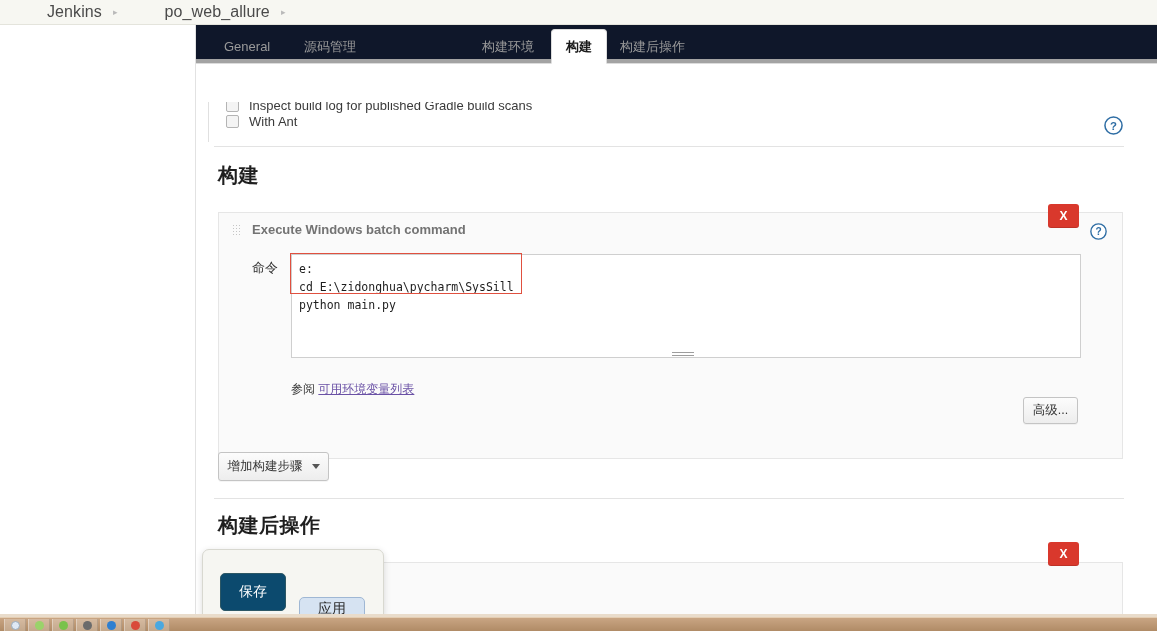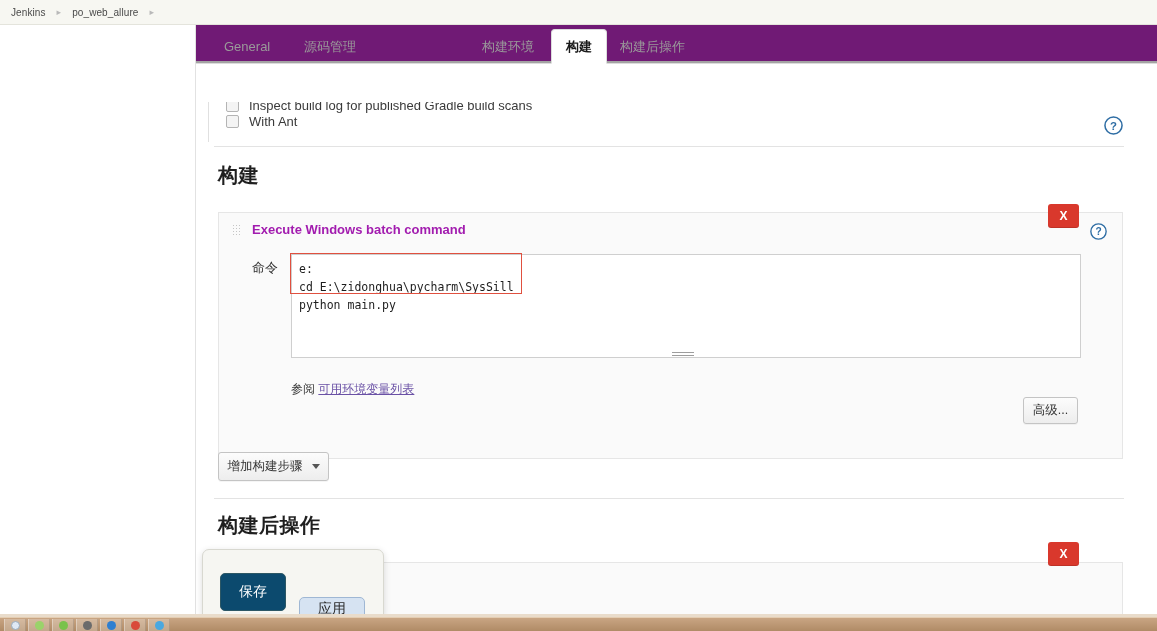--- a/index.html
+++ b/index.html
@@ -25,24 +25,25 @@
     position: absolute;
     left: 0; top: 0;
     width: 1157px; height: 25px;
     background: #f7f7f2;
     border-bottom: 1px solid #e4e4dc;
     display: flex;
     align-items: center;
     padding-left: 11px;
   }
   .crumb {
-    font-size: 10px;
+    font-size: 16px;
     color: #4a4a4a;
     letter-spacing: .1px;
     white-space: nowrap;
+    margin-left: 36px;
   }
   .crumb-sep {
     color: #b9b9b9;
     font-size: 9px;
     margin: 0 11px;
     line-height: 1;
   }
 
   
   .left-pane {
@@ -59,22 +60,22 @@
     left: 196px; top: 25px;
     width: 961px; height: 606px;
     background: #f7f7f7;
   }
 
   
   .tabbar {
     position: absolute;
     left: 0; top: 0;
     width: 961px; height: 39px;
-    background: #701a75;
-    border-bottom: 3px solid #a3a3a3;
+    background: #0f172a;
+    border-bottom: 5px solid #a3a3a3;
   }
   .tab {
     position: absolute;
     top: 4px;
     height: 35px;
     padding: 0 14px;
     display: flex;
     align-items: center;
     font-size: 13px;
     color: #9a9a9a;
@@ -149,21 +150,21 @@
   
   .step-block {
     position: absolute;
     background: #fafafa;
     border: 1px solid #e6e6e6;
   }
   .step-title {
     position: absolute;
     font-size: 13px;
     font-weight: bold;
-    color: #a21caf;
+    color: #737373;
     white-space: nowrap;
   }
   .grip {
     position: absolute;
     width: 9px; height: 11px;
     background-image:
       radial-gradient(#c2c2c2 38%, transparent 40%);
     background-size: 3px 3px;
     opacity: .95;
   }

